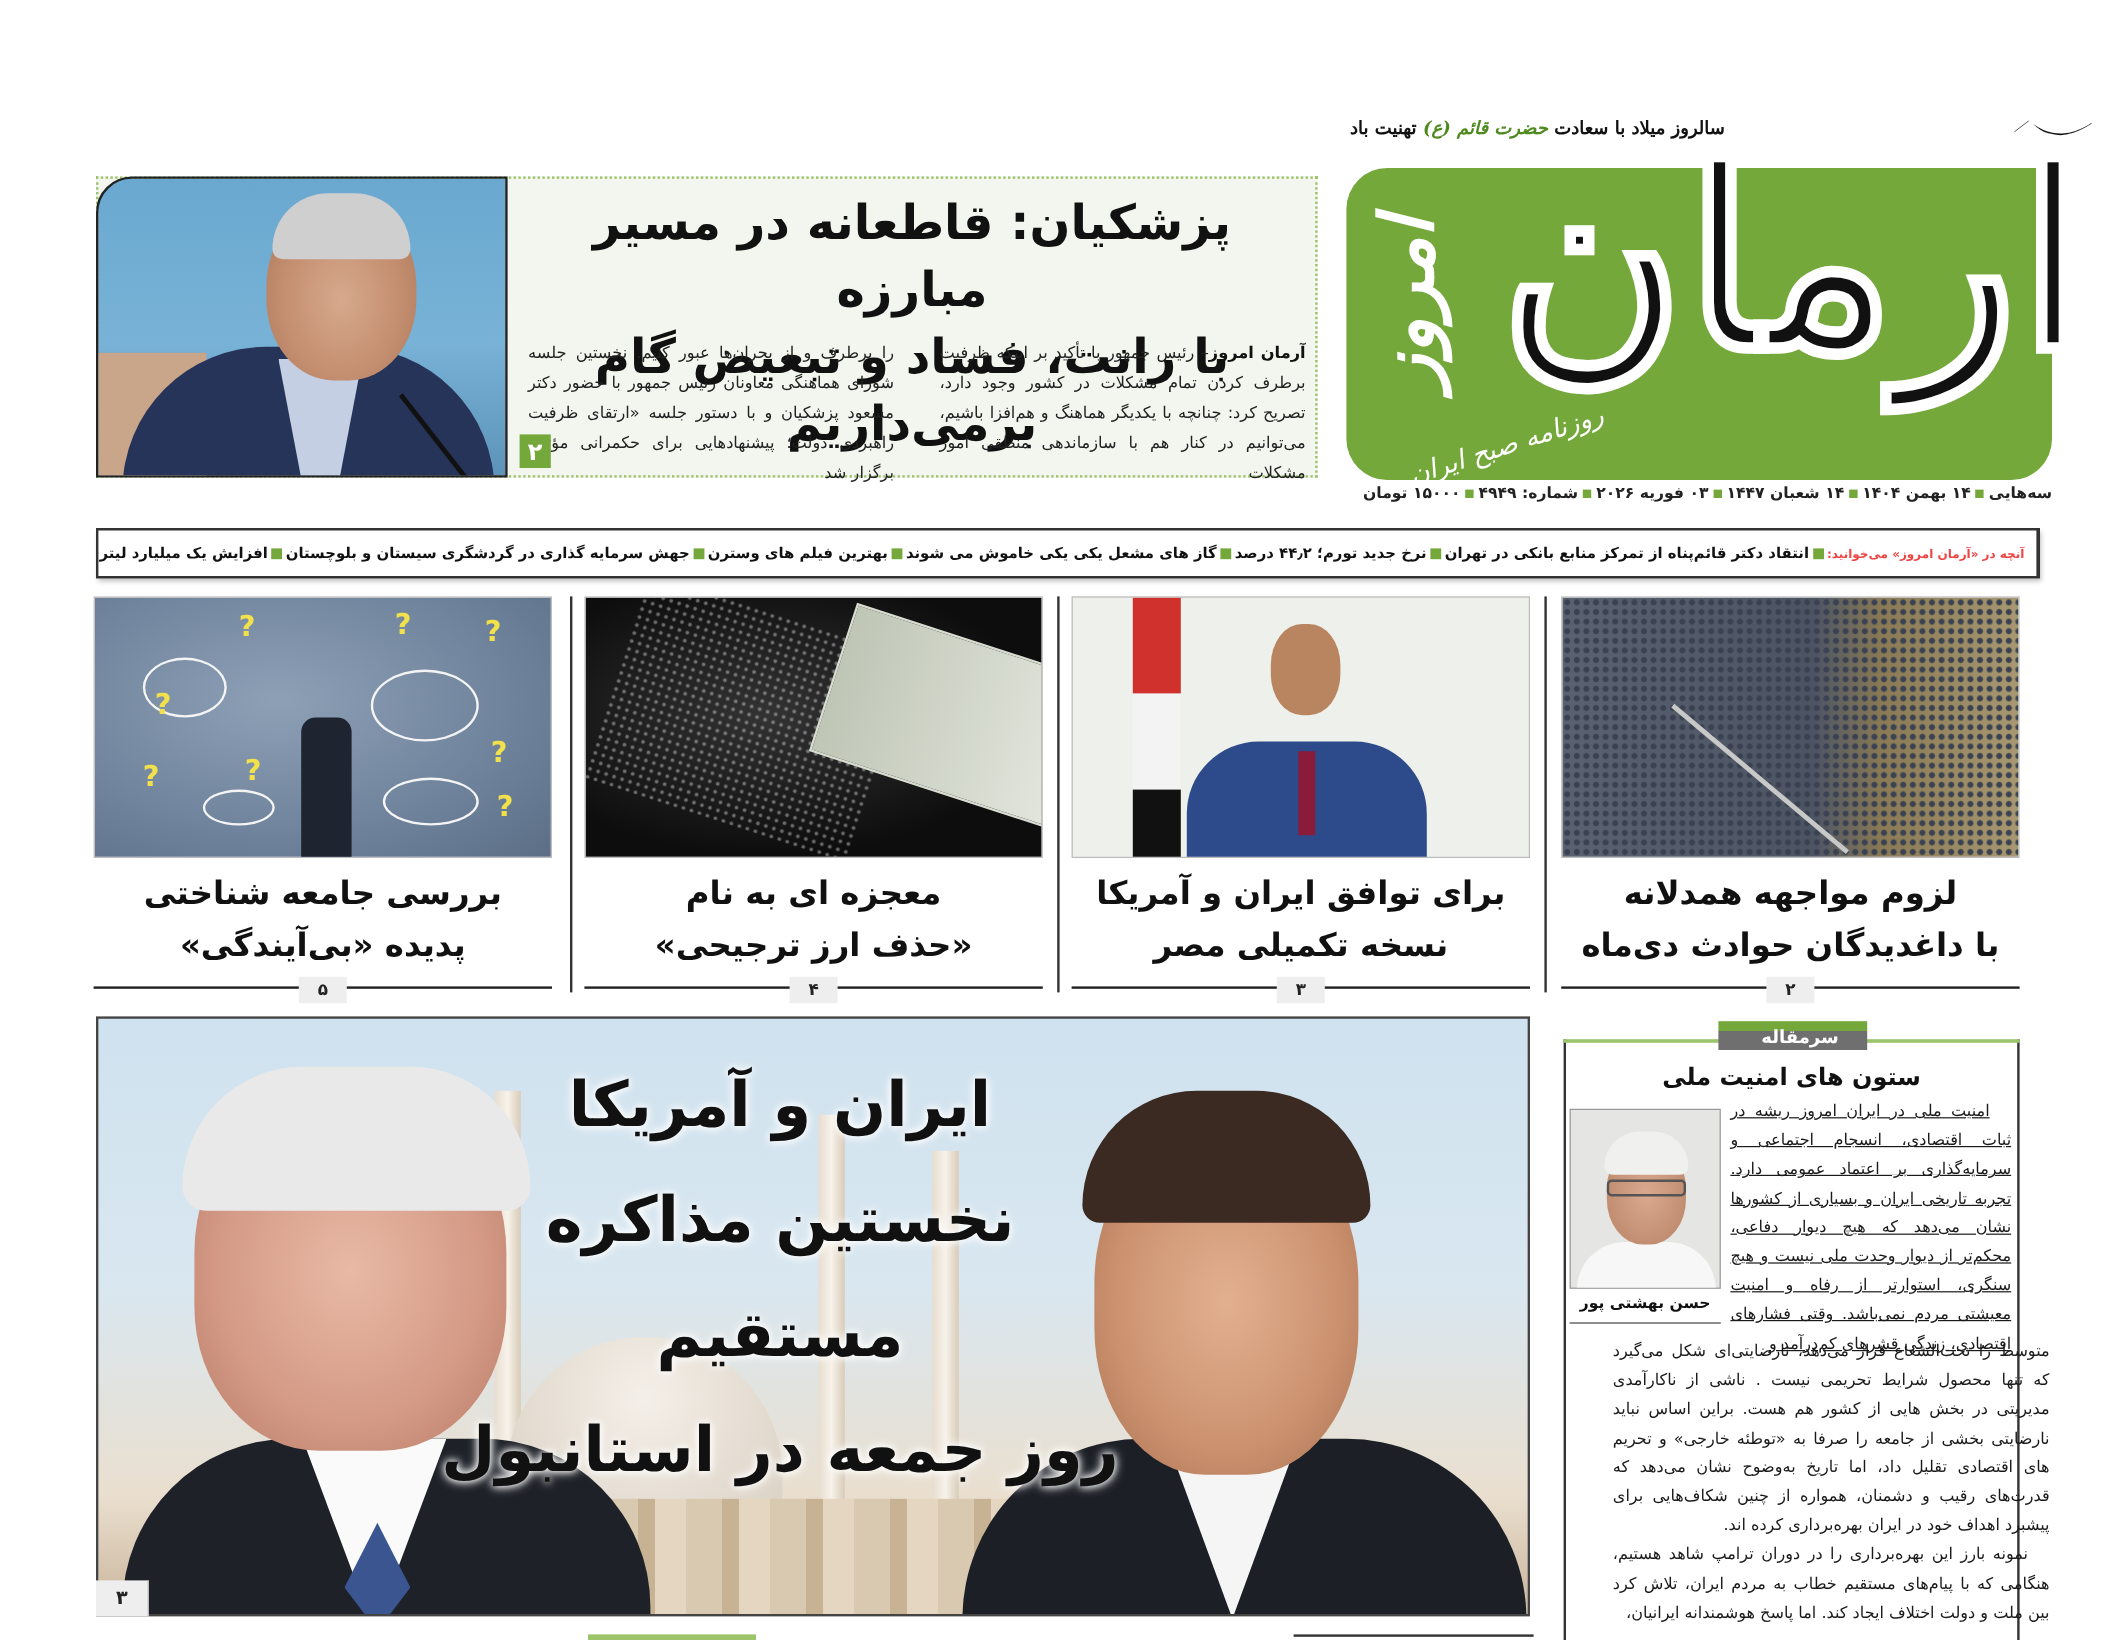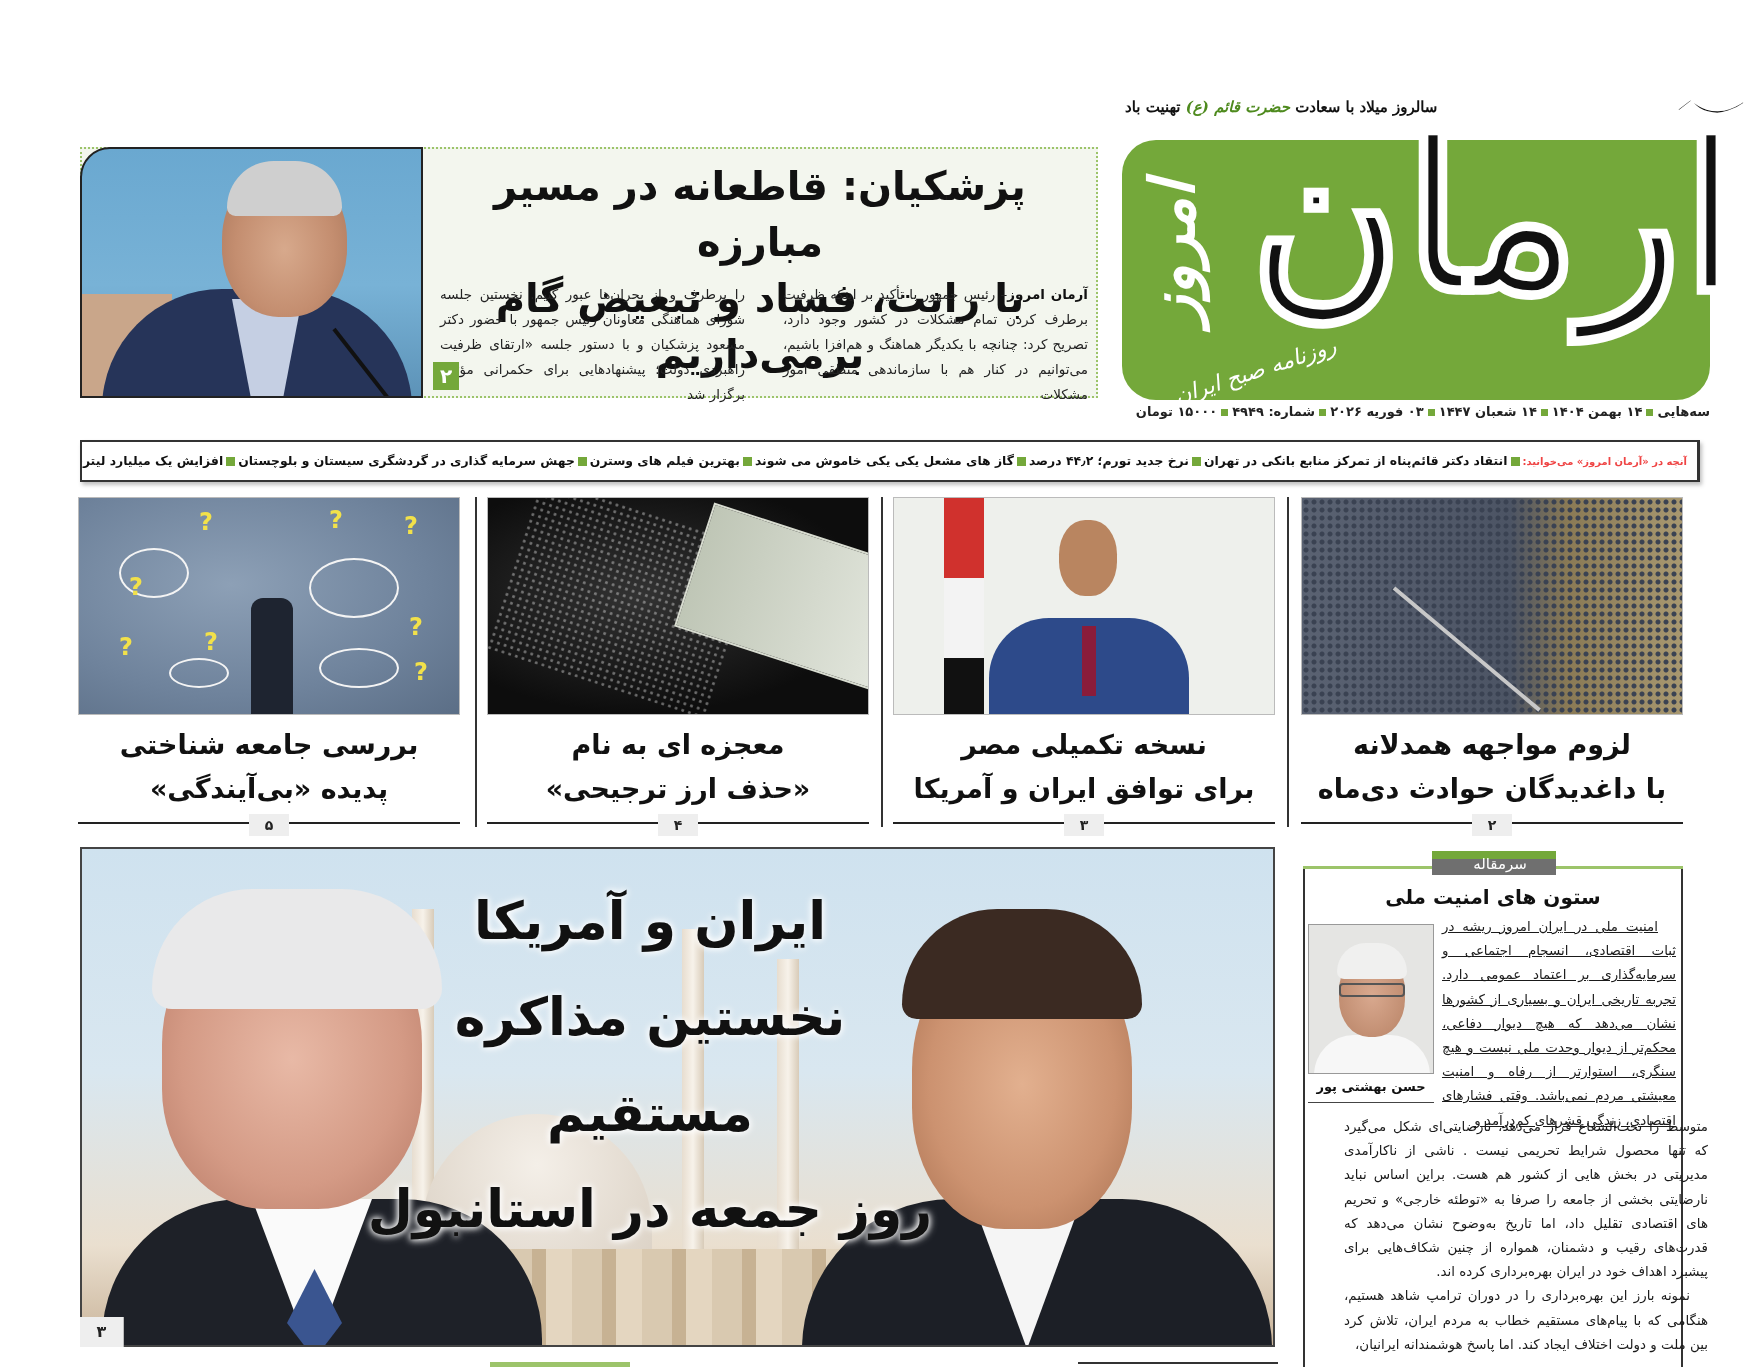--- a/index.html
+++ b/index.html
@@ -83,21 +83,21 @@
   .lead-img .man-right .suit { position:absolute; left: 0; top: 320px; width: 470px; height: 170px; background: #1c1f26; border-radius: 150px 150px 0 0; }
   .lead-img .man-right .collar { position:absolute; left: 170px; top: 320px; width: 110px; height: 150px; background: #f5f5f5; clip-path: polygon(0 0,100% 0,50% 100%); }
   .lead-headline { left: 360px; top: 873px; width: 580px; height: 290px; font-size: 52px; font-weight: bold; line-height: 96px; text-align: center; color: #111; text-shadow: 0 0 6px #fff, 0 0 10px #fff; }
   .lead-pg { left: 80px; top: 1317px; width: 44px; height: 30px; background: #eee; border-right: 1px solid #bbb; font-size: 16px; font-weight: bold; line-height: 30px; text-align: center; color: #222; }
   .below-bar-green { left: 490px; top: 1362px; width: 140px; height: 5px; background: #9cc46a; }
   .below-bar-dark { left: 1078px; top: 1362px; width: 200px; height: 5px; border-top: 2px solid #333; }
 
   
   .ed-topline { left: 1303px; top: 866px; width: 380px; height: 3px; background: #9cc46a; }
   .ed-frame { left: 1303px; top: 866px; width: 380px; height: 501px; border-left: 2px solid #333; border-right: 2px solid #333; }
-  .ed-label { left: 1432px; top: 851px; width: 124px; height: 24px; background: linear-gradient(180deg, #74a83a 0 35%, #6f6f6f 35% 100%); color: #fff; font-size: 15px; font-weight: normal; line-height: 26px; text-align: center; padding-left: 12px; }
+  .ed-label { left: 1432px; top: 851px; width: 124px; height: 24px; background: linear-gradient(180deg, #74a83a 0 35%, #6f6f6f 35% 100%); color: #fff; font-size: 15px; font-weight: bold; line-height: 26px; text-align: center; padding-left: 12px; }
   .ed-title { left: 1310px; top: 882px; width: 366px; height: 30px; font-size: 20px; font-weight: bold; line-height: 30px; text-align: center; }
   .ed-photo { left: 1308px; top: 924px; width: 126px; height: 150px; border: 1px solid #999; background: #e5e5e3; overflow: hidden; }
   .ed-photo .face { position:absolute; left: 30px; top: 28px; width: 66px; height: 84px; background: radial-gradient(ellipse, #d9a98f, #b88366); border-radius: 45%; }
   .ed-photo .hair { position:absolute; left: 28px; top: 18px; width: 70px; height: 36px; background: #f0f0ef; border-radius: 40px 40px 10px 10px; }
   .ed-photo .glasses { position:absolute; left: 30px; top: 58px; width: 66px; height: 14px; border: 2px solid #555; border-radius: 4px; }
   .ed-photo .shirt { position:absolute; left: 5px; top: 110px; width: 116px; height: 45px; background: #f7f7f7; border-radius: 40px 40px 0 0; }
   .ed-author { left: 1308px; top: 1076px; width: 126px; height: 22px; font-size: 13px; font-weight: bold; text-align: center; line-height: 22px; }
   .ed-author-rule { left: 1308px; top: 1102px; width: 126px; height: 1px; background: #444; }
   .ed-body-top { left: 1442px; top: 915px; width: 234px; height: 200px; font-size: 13.4px; line-height: 24.2px; text-align: justify; color: #1a1a1a; }
   .ed-body { left: 1312px; top: 1115px; width: 364px; height: 252px; font-size: 13.4px; line-height: 24.2px; text-align: justify; color: #1a1a1a; overflow: hidden; margin-left: 32px; }
@@ -159,22 +159,22 @@
 <div class="abs story" style="left:893px;">
   <div class="pic pic-egypt">
     <div class="flag-r"></div>
     <div class="flag-w"></div>
     <div class="flag-b"></div>
     <div class="suit"></div>
     <div class="face"></div>
     <div class="tie"></div>
   </div>
   <div class="hl">
+    <div>برای توافق ایران و آمریکا</div>
     <div>نسخه تکمیلی مصر</div>
-    <div>برای توافق ایران و آمریکا</div>
   </div>
   <div class="rule"></div>
   <div class="pg">۳</div>
 </div>
 <div class="abs vsep" style="left:881px;"></div>
 
 <div class="abs story" style="left:487px;">
   <div class="pic pic-dollar">
     <div class="dust"></div>
     <div class="bill"></div>

